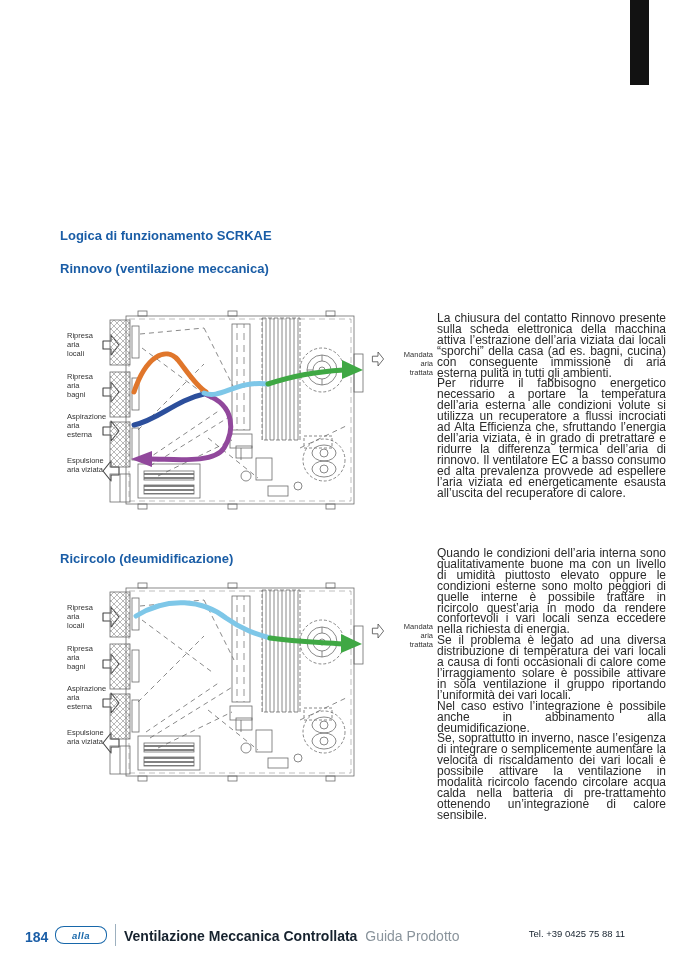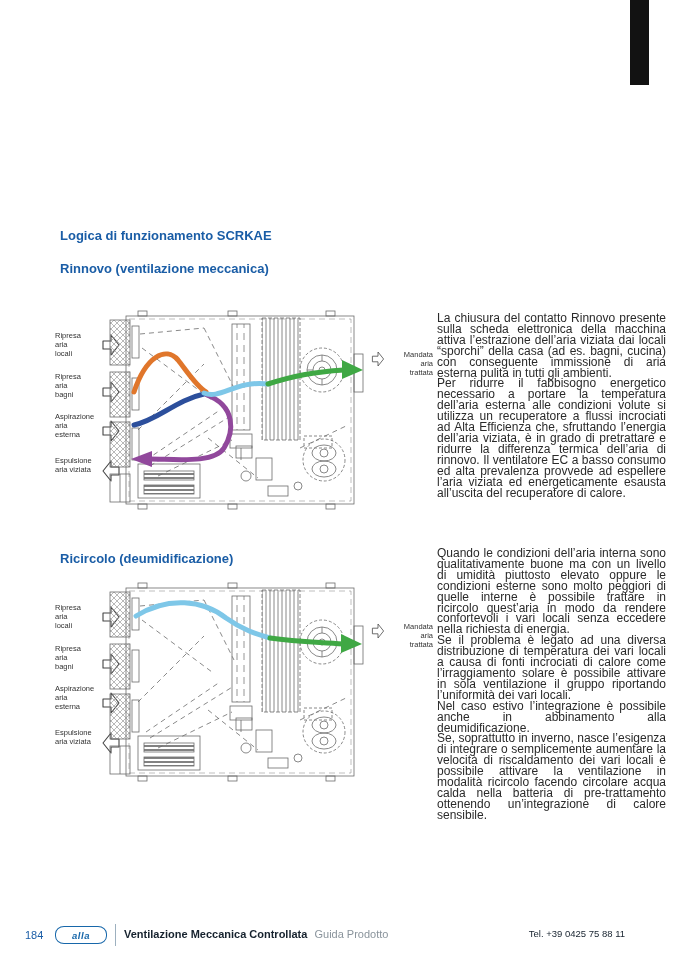--- a/index.html
+++ b/index.html
@@ -6,38 +6,38 @@
   .page{position:relative;width:677px;height:958px;background:#ffffff;margin:0 auto;
         font-family:"Liberation Sans", sans-serif;overflow:hidden;}
   .corner-tab{position:absolute;left:630px;top:0;width:19px;height:85px;background:#121212;}
   .page-title{position:absolute;left:60px;top:228px;margin:0;font-size:13px;font-weight:bold;color:#1A5DA6;}
   .section-heading{position:absolute;left:60px;margin:0;font-size:13px;font-weight:bold;color:#1A5DA6;}
   .sh-1{top:261px;}
   .sh-2{top:551px;}
   .figure{position:absolute;left:55px;width:390px;height:212px;}
   .fig-1{top:306px;}
   .fig-2{top:578px;}
-  .flow-label{position:absolute;left:0;width:48px;font-size:7.5px;line-height:9px;color:#333;}
+  .flow-label{position:absolute;left:12px;width:48px;font-size:7.5px;line-height:9px;color:#333;}
   .prelines{white-space:pre-line;}
   .outline-arrow{position:absolute;left:46px;width:20px;height:24px;}
   .unit-svg{position:absolute;left:53px;top:2px;}
   .right-label{position:absolute;left:316px;top:44px;display:flex;gap:4px;align-items:flex-start;text-align:right;}
   .right-label .flow-label{position:static;width:44px;}
   .textcol{position:absolute;left:437px;width:229px;font-size:12px;line-height:10.9px;
            color:#2a2a2a;text-align:justify;}
   .tc-1{top:313px;}
   .tc-2{top:548px;}
   .textcol p{margin:0;}
   .footer{position:absolute;left:0;right:0;top:924px;height:26px;}
-  .footer-pagenum{position:absolute;left:25px;top:5px;font-size:11px;font-weight:normal;color:#1A5DA6;}
+  .footer-pagenum{position:absolute;left:25px;top:5px;font-size:14px;font-weight:bold;color:#1A5DA6;}
   .footer-logo{position:absolute;left:55px;top:2px;width:50px;height:16px;border:1.6px solid #1767AA;
                border-radius:9px/8px;display:flex;align-items:center;justify-content:center;
                font-size:9.5px;font-weight:bold;font-style:italic;color:#1767AA;letter-spacing:.6px;}
   .footer-divider{position:absolute;left:115px;top:0;width:1px;height:22px;background:#9db0bf;}
-  .footer-doc{position:absolute;left:124px;top:4px;font-size:11px;color:#16222e;}
+  .footer-doc{position:absolute;left:124px;top:4px;font-size:14px;color:#16222e;}
   .footer-doc .doc-title{font-weight:bold;}
   .footer-doc .doc-subtitle{font-weight:normal;color:#8a949c;margin-left:4px;}
   .footer-phone{position:absolute;right:52px;top:4px;font-size:9.5px;font-weight:normal;color:#16222e;}
 </style>
 </head>
 <body>
 
 <svg width="0" height="0" style="position:absolute" aria-hidden="true">
   <defs>
     <pattern id="px" width="6" height="6" patternUnits="userSpaceOnUse">
@@ -223,21 +223,21 @@
           <use href="#arrow-right-outline"></use>
         </svg>
       <div class="flow-label prelines">Mandata
 aria
 trattata</div>
     </div>
   </div>
 
   <div class="textcol tc-2">
     <p>Quando le condizioni dell’aria interna sono qualitativamente buone ma con un livello di umidità piuttosto elevato oppure le condizioni esterne sono molto peggiori di quelle interne è possibile trattare in ricircolo quest’aria in modo da rendere confortevoli i vari locali senza eccedere nella richiesta di energia.</p>
-    <p>Se il problema è legato ad una diversa distribuzione di temperatura dei vari locali a causa di fonti incrociati di calore come l’irraggiamento solare è possibile attivare in sola ventilazione il gruppo riportando l’uniformità dei vari locali.</p>
+    <p>Se il problema è legato ad una diversa distribuzione di temperatura dei vari locali a causa di fonti occasionali di calore come l’irraggiamento solare è possibile attivare in sola ventilazione il gruppo riportando l’uniformità dei vari locali.</p>
     <p>Nel caso estivo l’integrazione è possibile anche in abbinamento alla deumidificazione.</p>
     <p>Se, soprattutto in inverno, nasce l’esigenza di integrare o semplicemente aumentare la velocità di riscaldamento dei vari locali è possibile attivare la ventilazione in modalità ricircolo facendo circolare acqua calda nella batteria di pre-trattamento ottenendo un’integrazione di calore sensibile.</p>
   </div>
 
   <div class="footer">
     <span class="footer-pagenum">184</span>
     <span class="footer-logo">alla</span>
     <span class="footer-divider"></span>
     <span class="footer-doc">
       <span class="doc-title">Ventilazione Meccanica Controllata</span>

